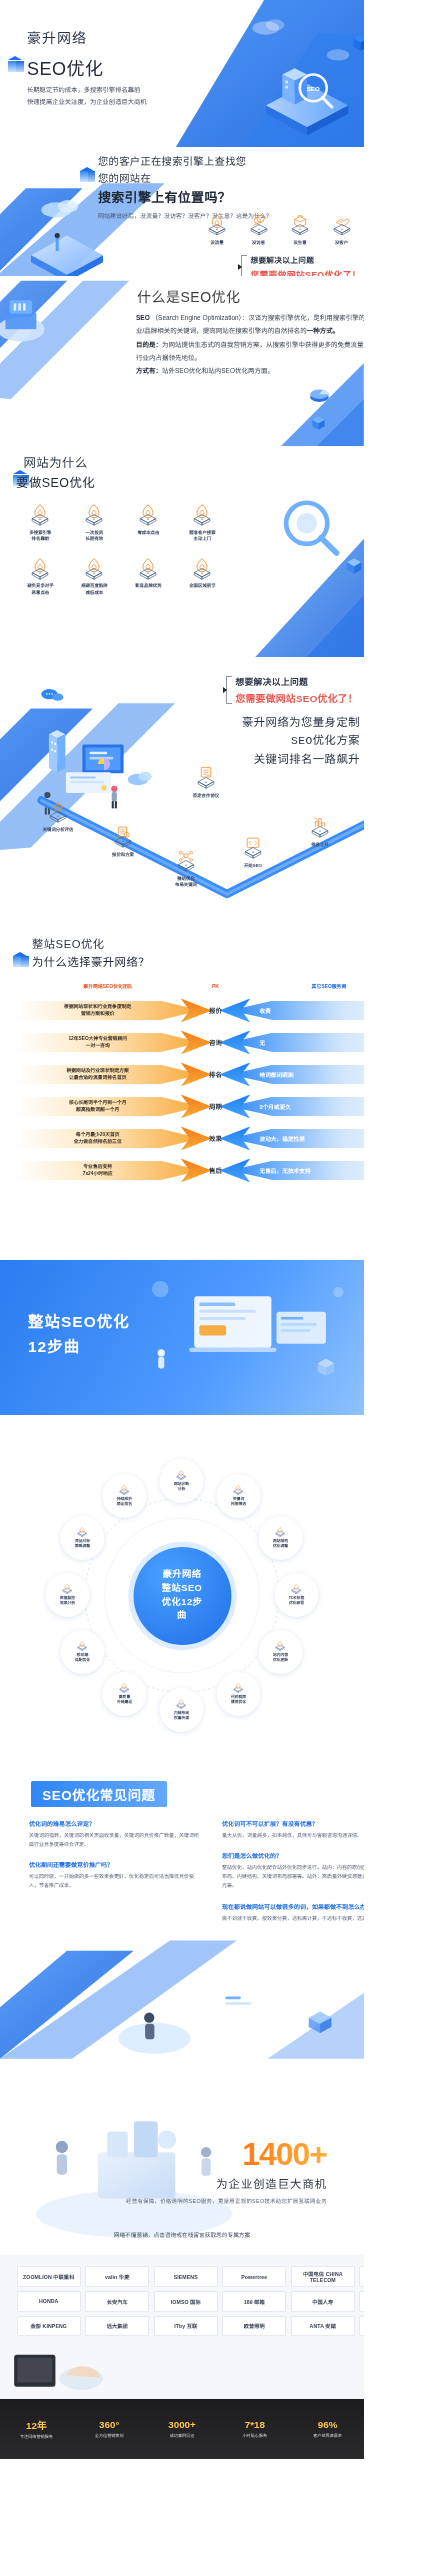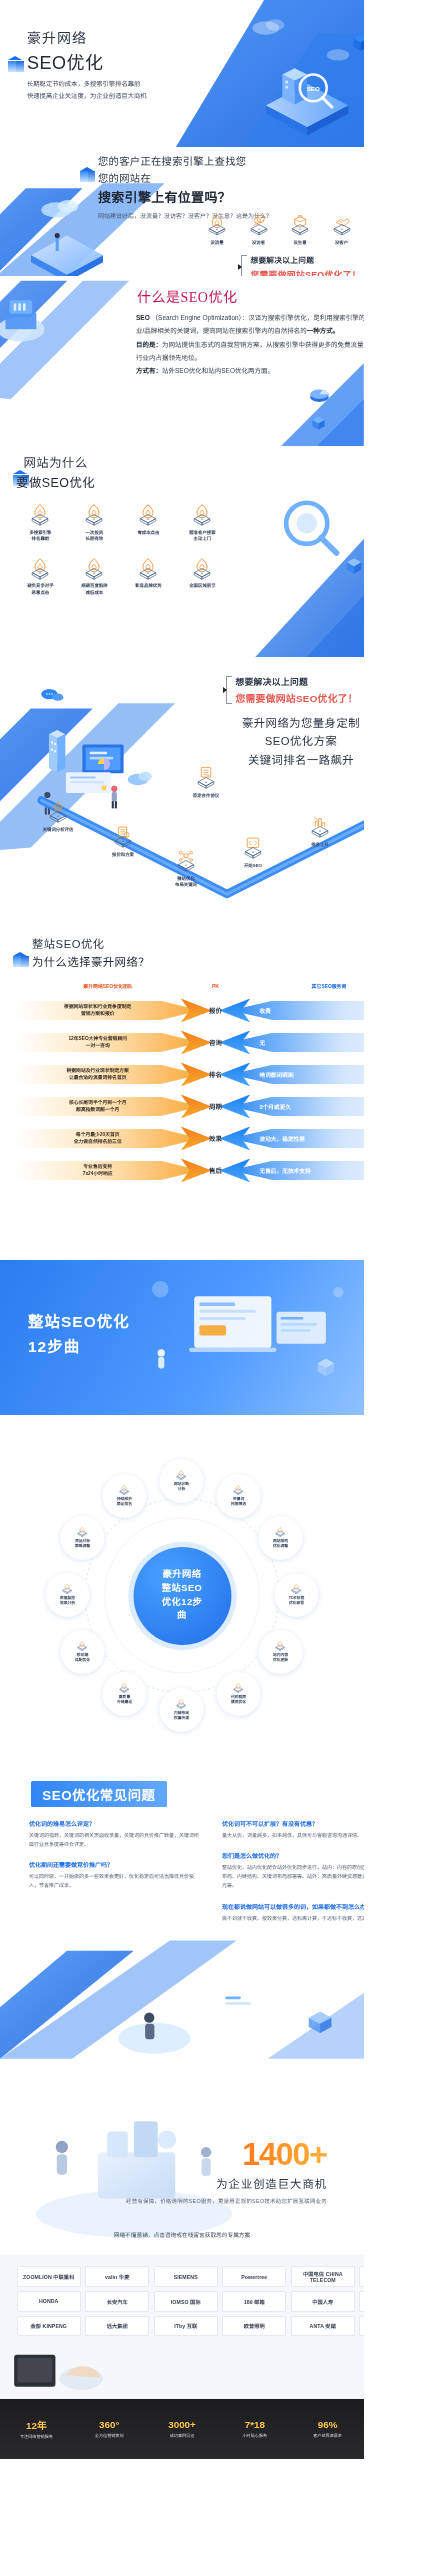--- a/index.html
+++ b/index.html
@@ -24,21 +24,21 @@
   
   .isoicon{ width:24px;height:23px;position:relative;margin:0 auto;}
   .isoicon svg{ display:block; width:24px;height:23px;}
   .isolabel{ margin-top:3.6px; font-size:4.4px; color:#3c4761; text-align:center; line-height:1.45; font-weight:700;}
 
   
   #hero{ height:147px; background:#fff; }
   #hero .art{ position:absolute; right:-5.2px; top:-3.1px; width:258px;height:155px;}
   #hero .txt{ position:absolute; left:27px; top:27px; }
   #hero .title1{ font-size:14px; color:#2f3847; letter-spacing:1px;}
-  #hero .title2{ font-size:18px; color:#222a38; letter-spacing:0.5px; margin-top:1px;}
+  #hero .title2{ font-size:18px; color:#222a38; letter-spacing:0.5px; margin-top:7px;}
   #hero .desc{ font-size:6.3px; color:#3d4757; line-height:1.85; margin-top:4.1px;}
   #hero .cubewrap{ position:absolute; left:8.2px; top:56px;}
 
   
   #s2{ height:129px; }
   #s2 .txt{ position:absolute; left:98px; top:6.2px; }
   #s2 .l1{font-size:10.3px;color:#2f3847;letter-spacing:0.3px;}
   #s2 .l2{font-size:10.3px;color:#2f3847;letter-spacing:0.3px;margin-top:1.5px;}
   #s2 .l3{font-size:13px;color:#222a38;font-weight:700;margin-top:2.1px;letter-spacing:0.3px;}
   #s2 .l4{font-size:6px;color:#4a5466;margin-top:5.7px;}
@@ -53,41 +53,41 @@
   }
   .bracket:after{
     content:""; position:absolute; left:1px; top:50%; margin-top:-3.1px;
     border-top:3.1px solid transparent;border-bottom:3.1px solid transparent;border-left:4.6px solid #222;
   }
   .callout .c1{ font-size:7.7px; color:#2b3445; letter-spacing:0.3px;}
   .callout .c2{ font-size:8.8px; color:#e8584f; letter-spacing:0.3px; margin-top:2.6px;}
 
   
   #s3{ height:170px; }
-  #s3 .title{ position:absolute; left:137px; top:10.3px; font-size:14px; color:#be185d; letter-spacing:0.5px;font-family:Liberation Serif, serif;}
+  #s3 .title{ position:absolute; left:137px; top:10.3px; font-size:14px; color:#404040; letter-spacing:0.5px;}
   #s3 .body{ position:absolute; left:136px; top:35px; width:289px; font-size:6.5px; color:#39414f; line-height:2.05;}
   #s3 .body b{ font-weight:700; color:#222a38;}
   #s3 .art{ position:absolute; left:-10.3px; top:-20.6px; width:170px; height:170px;}
   #s3 .art2{ position:absolute; right:0px; top:77px; width:155px; height:103px;}
 
   
   #s4{ height:216px; }
   #s4 .txt{ position:absolute; left:16px; top:7.2px;text-align:center;}
   #s4 .t1{font-size:12.4px;color:#2f3847;letter-spacing:0.5px;}
   #s4 .t2{font-size:12.4px;color:#222a38;letter-spacing:0.5px;margin-top:1.5px;}
   #s4 .cubewrap{position:absolute;left:13.4px;top:24px;}
   #s4 .grid{ position:absolute; left:13.4px; top:57px; width:216px;
      display:grid; grid-template-columns:repeat(4,1fr); row-gap:14.4px; }
   #s4 .art{position:absolute;right:-10.3px;top:-5.2px;width:222px;height:216px;}
 
   
   #s5{ height:268px; }
   #s5 .callout{ position:absolute; left:222px; top:13.4px;}
   #s5 .callout .c1{font-size:8.8px;} #s5 .callout .c2{font-size:9.8px;}
-  #s5 .lines{ position:absolute; left:242px; top:52px; text-align:center;}
+  #s5 .lines{ position:absolute; left:242px; top:52px; text-align:right;font-family:Liberation Mono, monospace;}
   #s5 .lines div{ font-size:11.3px; color:#2b3445; letter-spacing:0.5px; line-height:1.62;}
   #s5 .art{ position:absolute; left:0; top:0; width:242px; height:268px;}
   #s5 .steps{ position:absolute; left:20.6px; top:129px; width:412px; height:134px;}
 
   
   #s6{ height:330px; }
   #s6 .hd{ position:absolute; left:32px; top:5.2px;}
   #s6 .hd .t1{ font-size:11.3px; color:#2f3847; letter-spacing:0.5px;}
   #s6 .hd .t2{ font-size:11.3px; color:#222a38; letter-spacing:0.5px; margin-top:2.1px;}
   #s6 .cubewrap{ position:absolute; left:13.4px; top:21.6px;}

